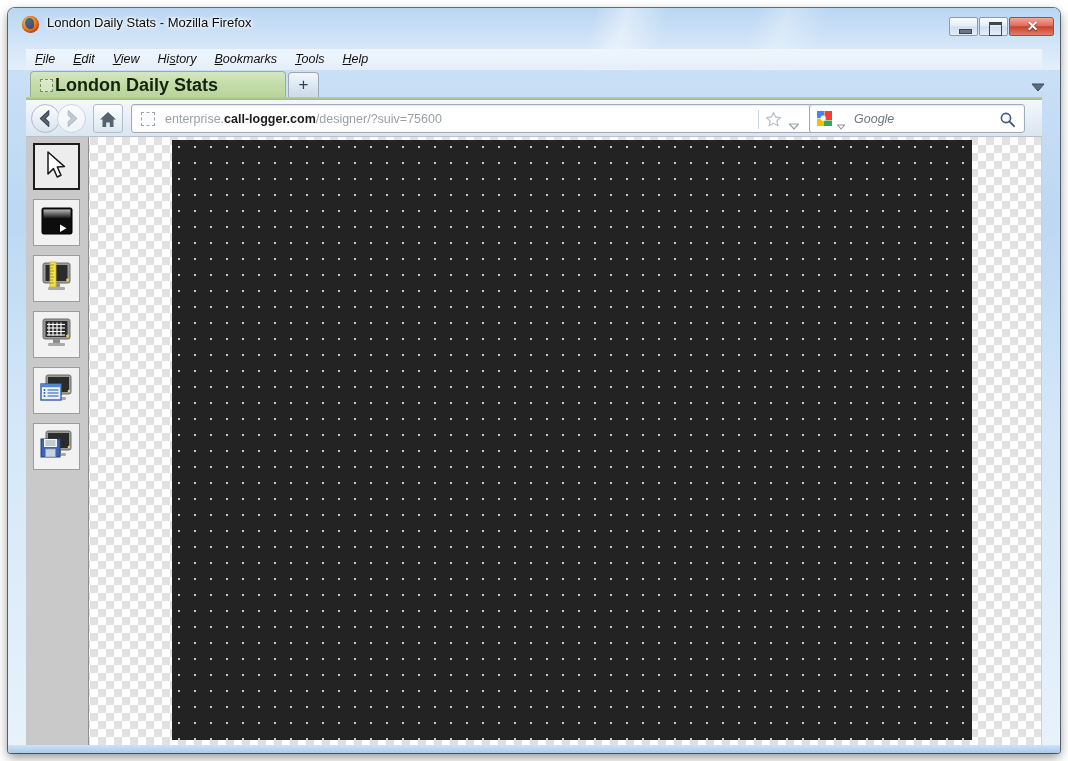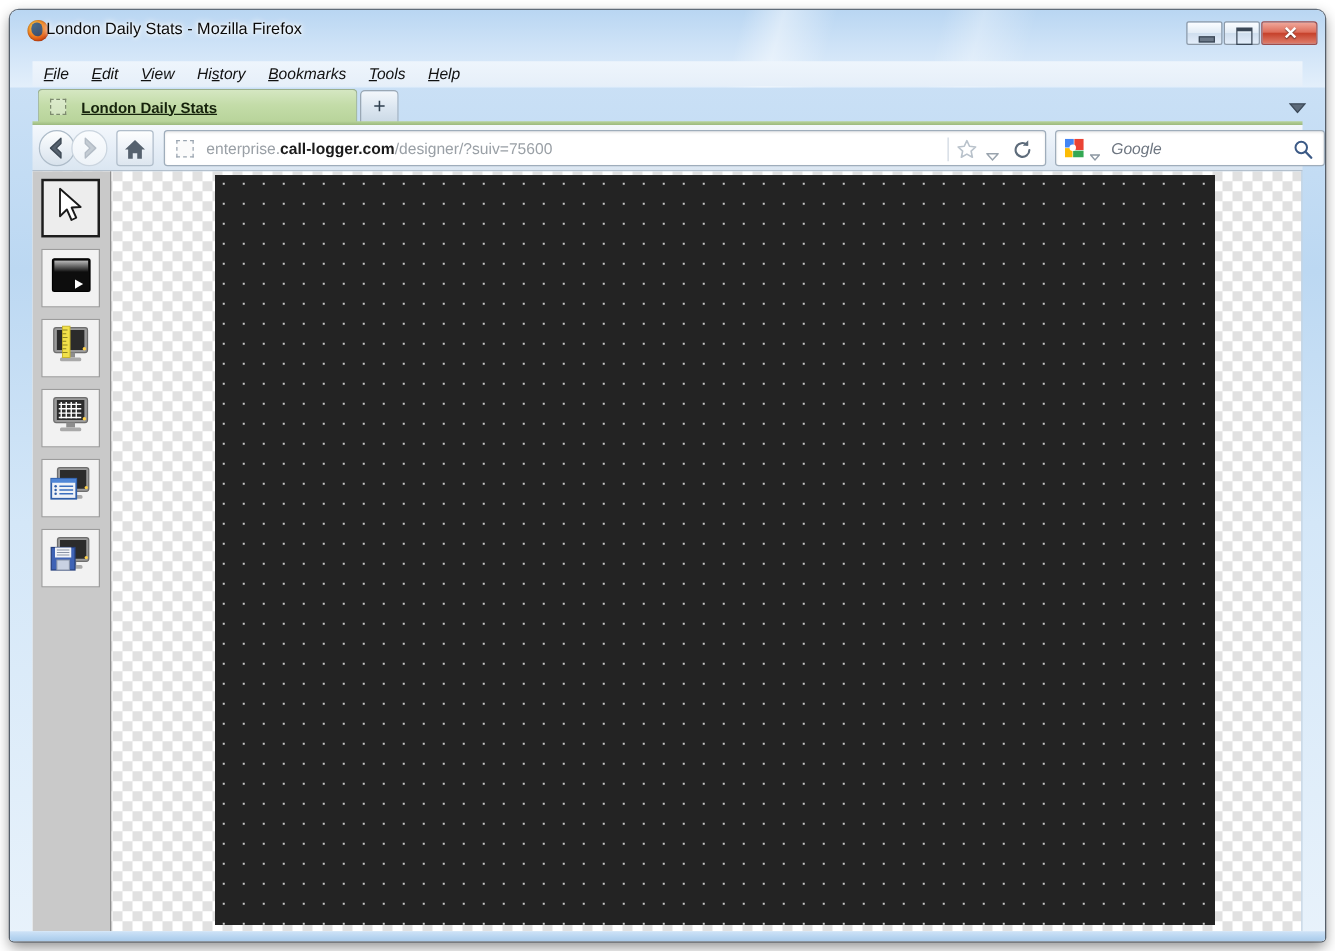--- a/index.html
+++ b/index.html
@@ -49,21 +49,21 @@
     background: radial-gradient(circle at 35% 30%, #ffd24a 0%, #f48120 45%, #d4450f 75%, #8c2a06 100%);
     box-shadow: inset 0 0 2px rgba(0,0,0,.4);
   }
   #ff-logo::after {
     content:""; position:absolute; left:3px; top:2px;
     width:9px; height:11px; border-radius: 50% 50% 40% 60%;
     background: linear-gradient(135deg,#2a5d9e 0%, #1e4272 100%);
     opacity:.85;
   }
   #window-title {
-    position: absolute; left: 29px; top: 7px;
+    position: absolute; left: 39px; top: 7px;
     font-size: 13px; color: #0a0a0a; white-space: nowrap;
     text-shadow: 0 0 3px #fff, 0 0 5px #fff, 0 0 7px #fff;
   }
   .wbtn {
     position: absolute; top: 9px; height: 19px;
     border: 1px solid #8d9aa8; border-radius: 2px;
     background: linear-gradient(to bottom, #fbfdff 0%, #e2ecf6 48%, #cfdeee 52%, #e4eefa 100%);
     cursor: default;
   }
   #btn-min { left: 941px; width: 29px; }
@@ -111,22 +111,22 @@
     border: 1px solid #9bb08f; border-bottom: none;
     border-radius: 4px 4px 0 0;
     background: linear-gradient(to bottom, #d5e7c2 0%, #c3dca8 45%, #b7d399 100%);
     display: flex; align-items: center;
   }
   #tab-favicon {
     width: 13px; height: 13px; margin-left: 9px;
     border: 1px dashed #7c8a6e; background: rgba(255,255,255,0.35);
   }
   #tab-label {
-    margin-left: 12px; font-size: 12px; font-weight: bold; color: #16230c;
-    white-space: nowrap; overflow: hidden; text-overflow: ellipsis; max-width: 205px; text-decoration: underline;
+    margin-left: 2px; font-size: 18px; font-weight: bold; color: #16230c;
+    white-space: nowrap; overflow: hidden; text-overflow: ellipsis; max-width: 205px;
   }
   #tab-new {
     position: absolute; left: 262px; top: 3px;
     width: 31px; height: 26px;
     border: 1px solid #9aa7b4; border-bottom: none; border-radius: 4px 4px 0 0;
     background: linear-gradient(to bottom, #f3f7fb 0%, #dde7f1 50%, #cbd9e6 100%);
     text-align: center; line-height: 24px; font-size: 17px; color: #30404f;
   }
   #tab-list-all {
     position: absolute; left: 1005px; top: 9px;
@@ -174,21 +174,21 @@
     margin-left: 10px; font-size: 12.5px; color: #9aa0a6; white-space: nowrap;
     overflow: hidden;
   }
   #url-text .host { color: #1b1b1b; font-weight: bold; }
   #url-sep { position:absolute; right: 77px; top: 5px; width:1px; height:19px; background:#cfd8e1; }
   #url-star { position:absolute; right: 54px; top: 6px; width: 17px; height: 17px; }
   #url-drop { position:absolute; right: 37px; top: 11px; width: 10px; height: 7px; }
   #url-reload { position:absolute; right: 9px; top: 6px; width: 18px; height: 18px; }
 
   #searchbar {
-    position: absolute; left: 818px; top: 4px;
+    position: absolute; left: 783px; top: 4px;
     width: 216px; height: 29px;
     border: 1px solid #9fadbb; border-radius: 3px;
     background: #ffffff;
     display: flex; align-items: center;
     box-shadow: inset 0 1px 2px rgba(0,0,0,.10);
   }
   #search-engine-icon {
     position: relative; width: 15px; height: 15px; margin-left: 7px; flex: none;
   }
   #search-engine-drop { width: 8px; height: 6px; margin-left: 5px; flex:none; }

